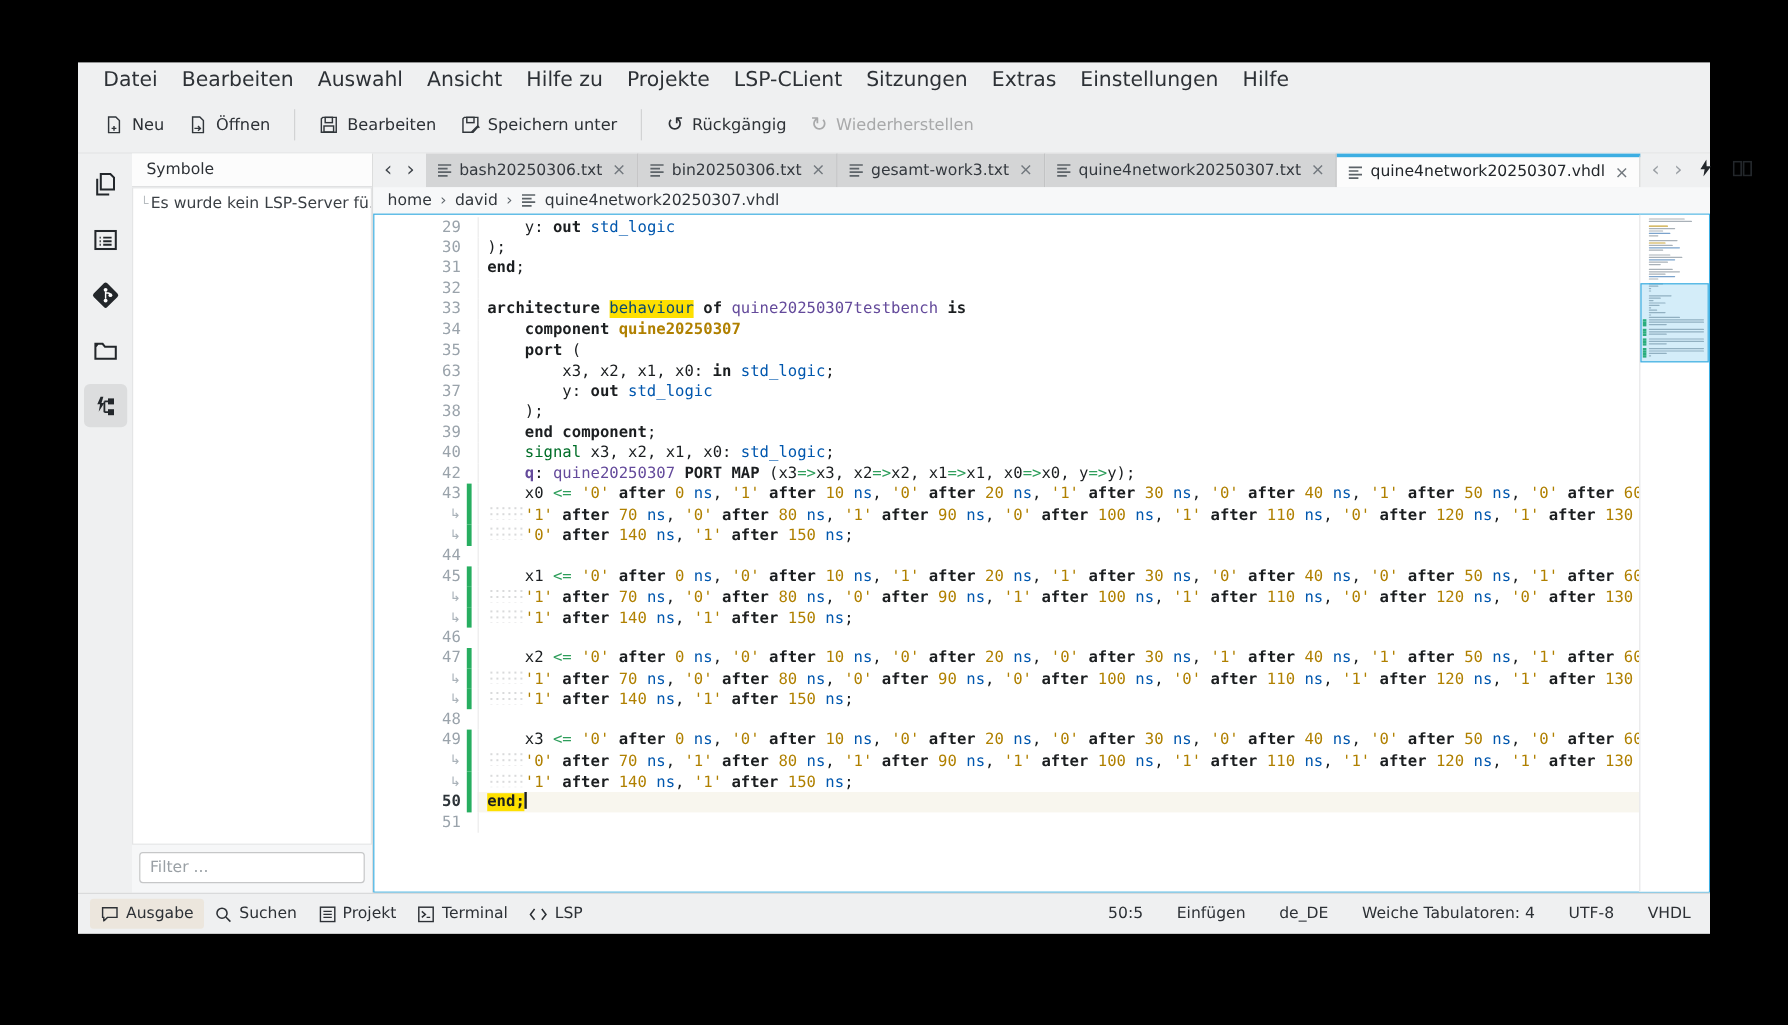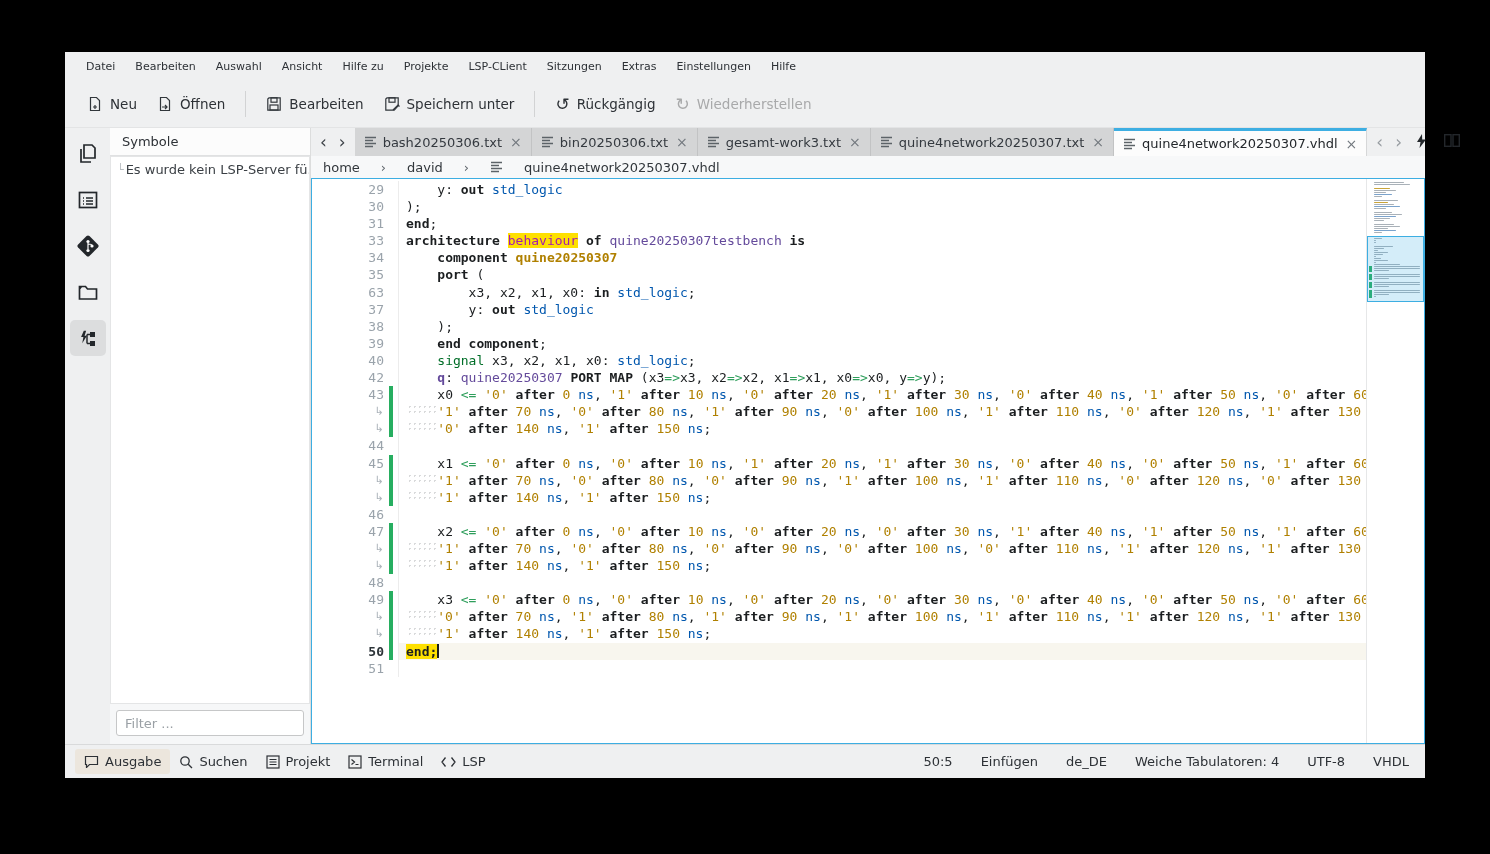--- a/index.html
+++ b/index.html
@@ -10,21 +10,21 @@
   .titlebar{height:31px;background:#e9eaeb;display:flex;align-items:center;position:relative;
     border-bottom:1px solid #dddedf;flex:0 0 auto;}
   .appicon{width:17px;height:17px;margin-left:9px;border-radius:50%;
     background:radial-gradient(circle at 35% 30%,#6cc1f5,#1c74c9);position:relative;flex:0 0 auto;}
   .appicon svg{position:absolute;left:2px;top:2px;}
   .wtitle{position:absolute;left:0;right:0;text-align:center;font-size:13.5px;color:#23272b;pointer-events:none;}
   .wctrls{margin-left:auto;display:flex;gap:9px;padding-right:12px;align-items:center;z-index:2;}
   .wbtn{width:18px;height:18px;display:flex;align-items:center;justify-content:center;}
   
   .menubar{height:29px;display:flex;align-items:center;padding-left:11px;gap:0;flex:0 0 auto;}
-  .menu-item{padding:4px 10px;color:#2d3136;font-size:11px;border-radius:3px;}
+  .menu-item{padding:4px 10px;color:#2d3136;font-size:17px;border-radius:3px;}
   .toolbar{height:46px;display:flex;align-items:center;padding-left:12px;flex:0 0 auto;border-bottom:1px solid #e3e4e5;}
   .tbtn{display:flex;align-items:center;gap:7px;padding:7px 10px;border-radius:4px;font-size:13.5px;color:#2d3136;}
   .tbtn.disabled{color:#a8a9aa;}
   .tsep{width:1px;height:26px;background:#d2d3d4;margin:0 10px;}
   .undoglyph{font-size:17px;line-height:14px;}
   
   .mainrow{flex:1;display:flex;min-height:0;}
   .dock{width:45px;display:flex;flex-direction:column;align-items:center;padding-top:8px;gap:10px;flex:0 0 auto;}
   .dockbtn{width:36px;height:36px;display:flex;align-items:center;justify-content:center;border-radius:5px;}
   .dockbtn.active{background:#dcddde;}
@@ -40,21 +40,21 @@
   .editorzone{flex:1;display:flex;flex-direction:column;min-width:0;}
   .tabbar{height:28px;display:flex;align-items:stretch;flex:0 0 auto;background:#eff0f1;}
   .tabnav{display:flex;align-items:center;padding:0 4px;gap:2px;}
   .navglyph{font-size:17px;padding:0 5px;color:#3f444a;line-height:1;}
   .navglyph.dim{color:#989da2;}
   .tab{display:flex;align-items:center;gap:6px;padding:0 9px;background:#d4d5d6;border-right:1px solid #c2c3c4;
     font-size:13px;color:#34393f;max-width:250px;white-space:nowrap;}
   .tab .tclose{color:#72787e;font-size:14px;margin-left:2px;}
   .tab.active{background:#fcfcfc;border-top:3px solid #3daee2;border-right:1px solid #d6d7d8;color:#23272b;}
   .tabspacer{flex:1;}
-  .crumbbar{height:22px;background:#f7f8f9;display:flex;align-items:center;padding-left:12px;gap:21px;
+  .crumbbar{height:22px;background:#f7f8f9;display:flex;align-items:center;padding-left:12px;gap:7px;
     font-size:13px;color:#31363b;flex:0 0 auto;}
   .crumbsep{color:#5f666c;font-size:13px;}
   .crumbfileicon{display:flex;align-items:center;}
   
   .editorview{flex:1;display:flex;min-height:0;border:1px solid #3daee2;background:#fff;}
   .codescroll{flex:1;overflow:hidden;position:relative;padding-top:2px;}
   .vrow{display:flex;height:17.1px;align-items:stretch;font-family:"DejaVu Sans Mono","Liberation Mono",monospace;font-size:13px;line-height:17.1px;}
   .gnum{width:28px;text-align:right;color:#9aa3ab;flex:0 0 auto;user-select:none;padding-left:44px;}
   .gnum.cur{color:#2c3338;font-weight:bold;}
   .gnum.wrapmark{font-family:"DejaVu Sans",sans-serif;font-size:11px;color:#aab2b9;}
@@ -66,21 +66,21 @@
   .windent{display:inline-block;width:4ch;height:13px;
     background-image:radial-gradient(#d9dadb 1px,transparent 1px);background-size:5px 5px;background-position:1px 6px;}
   .tk-k{color:var(--c-k);font-weight:bold;}
   .tk-t{color:var(--c-t);}
   .tk-ch,.tk-num{color:var(--c-v);}
   .tk-op{color:var(--c-op);}
   .tk-sig{color:var(--c-sigk);}
   .tk-id{color:var(--c-id);}
   .tk-lbl{color:var(--c-id);font-weight:bold;}
   .tk-fn{color:var(--c-v);font-weight:bold;}
-  .tk-hl{background:var(--c-hl);color:#a21caf;}
+  .tk-hl{background:var(--c-hl);color:#0c4a6e;}
   .tk-hlb{background:var(--c-hl);color:#1b1e20;font-weight:bold;}
   .cursorbar{display:inline-block;width:2px;height:14px;background:#1b1e20;vertical-align:-2px;}
   
   .minimap{width:57px;border-left:1px solid #e6e7e8;position:relative;background:#fff;flex:0 0 auto;}
   .mm-bar{position:absolute;height:1.4px;border-radius:1px;}
   .mm-mark{position:absolute;width:3px;height:2px;left:2px;background:var(--c-changed);}
   .mm-view{position:absolute;left:0;right:0;background:rgba(61,174,226,.22);border:1px solid #3daee2;}
   
   .statusbar{height:33px;background:#eff0f1;border-top:1px solid #d9dadb;display:flex;align-items:center;
     padding:0 10px;font-size:13px;color:#2d3136;flex:0 0 auto;}
@@ -289,20 +289,26 @@
               <div class="gnum">30</div>
               <div class="gbar"></div>
               <div class="gpad"></div>
               <div class="ltext"><span>);</span></div>
             </div>
             <div class="vrow">
               <div class="gnum">31</div>
               <div class="gbar"></div>
               <div class="gpad"></div>
               <div class="ltext"><span class="tk-k">end</span><span>;</span></div>
+            </div>
+            <div class="vrow">
+              <div class="gnum">32</div>
+              <div class="gbar"></div>
+              <div class="gpad"></div>
+              <div class="ltext"></div>
             </div>
             <div class="vrow">
               <div class="gnum">33</div>
               <div class="gbar"></div>
               <div class="gpad"></div>
               <div class="ltext"><span class="tk-k">architecture</span><span> </span><span class="tk-hl">behaviour</span><span> </span><span class="tk-k">of</span><span> </span><span class="tk-id">quine20250307testbench</span><span> </span><span class="tk-k">is</span></div>
             </div>
             <div class="vrow">
               <div class="gnum">34</div>
               <div class="gbar"></div>

